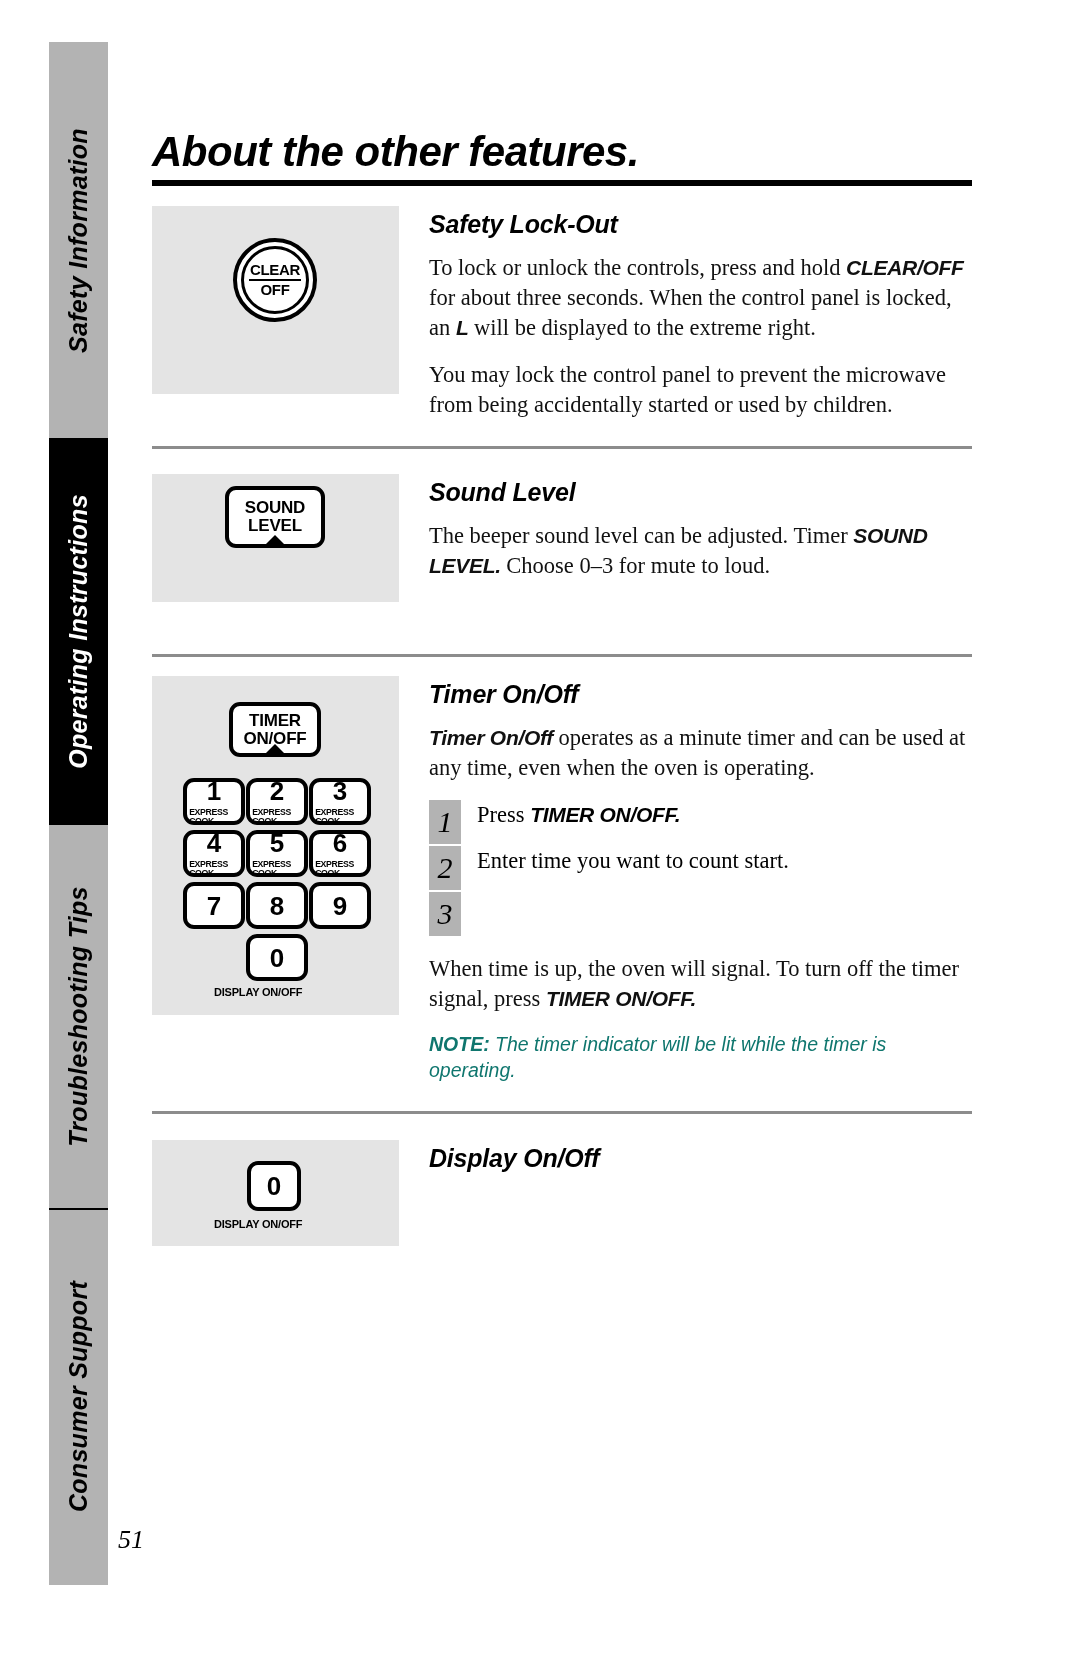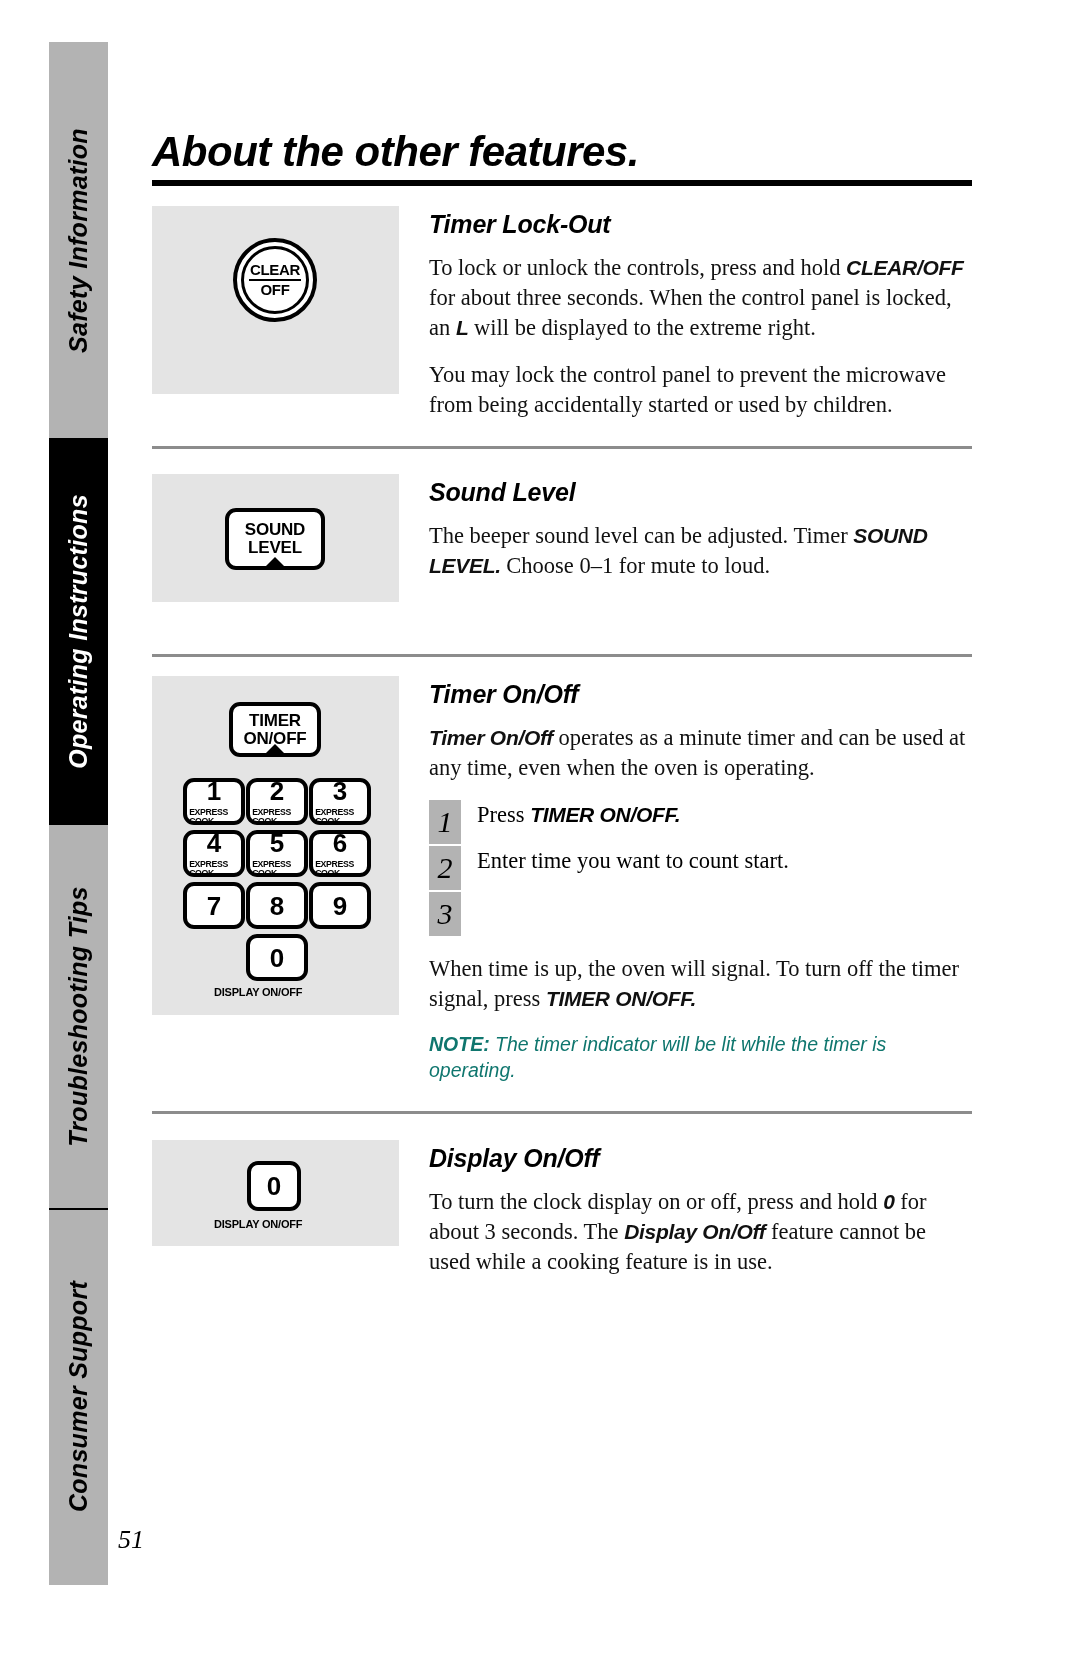--- a/index.html
+++ b/index.html
@@ -305,40 +305,40 @@
     <div class="art-box" style="top:0px; width:247px; height:188px;">
       <div class="clear-off" style="left:81px; top:32px;">
         <div class="inner">
           <span class="top">CLEAR</span>
           <span class="bot">OFF</span>
         </div>
       </div>
     </div>
 
     <div class="body-col" style="top:4px;">
-      <div class="sec-head">Timer Lock-Out</div>
+      <div class="sec-head">Safety Lock-Out</div>
       <p class="body"><span>To lock or unlock the controls, press and hold </span><span class="btn-ref">CLEAR/OFF</span><span> for about three seconds. When the control panel is locked, an </span><span class="btn-ref">L</span><span> will be displayed to the extreme right.</span></p>
       <p class="body">You may lock the control panel to prevent the microwave from being accidentally started or used by children.</p>
     </div>
   </div>
 
   <div class="section-rule" style="top:446px;"></div>
 
   <div class="section" id="sec-sound" style="top:474px;">
     <div class="art-box" style="top:0px; width:247px; height:128px;">
-      <div class="key" style="left:73px; top:34px; width:100px; height:62px;">
+      <div class="key" style="left:73px; top:12px; width:100px; height:62px;">
         <span class="k2">SOUND</span>
         <span class="k2">LEVEL</span>
         <span class="notch"></span>
       </div>
     </div>
 
     <div class="body-col" style="top:4px;">
       <div class="sec-head">Sound Level</div>
-      <p class="body"><span>The beeper sound level can be adjusted. Timer </span><span class="btn-ref">SOUND LEVEL.</span><span> Choose 0–1 for mute to loud.</span></p>
+      <p class="body"><span>The beeper sound level can be adjusted. Timer </span><span class="btn-ref">SOUND LEVEL.</span><span> Choose 0–3 for mute to loud.</span></p>
     </div>
   </div>
 
   <div class="section-rule" style="top:654px;"></div>
 
   <div class="section" id="sec-timer" style="top:676px;">
     <div class="art-box" style="top:0px; width:247px; height:339px;">
 
       <div class="key" style="left:77px; top:26px; width:92px; height:55px;">
         <span class="k2">TIMER</span>
@@ -418,19 +418,18 @@
   <div class="section" id="sec-display" style="top:1140px;">
     <div class="art-box" style="top:0px; width:247px; height:106px;">
       <div class="key" style="left:95px; top:21px; width:54px; height:50px;">
         <span class="num">0</span>
       </div>
       <div class="caption" style="left:62px; top:78px;">DISPLAY ON/OFF</div>
     </div>
 
     <div class="body-col" style="top:4px;">
       <div class="sec-head">Display On/Off</div>
-      <p class="body"><span>To turn the clock display on or off, press and hold </span><span class="btn-ref">0</span><span> for about 3 seconds. The </span><span class="btn-ref">Display On/Off</span><span> feature cannot be used while a cooking feature is in use.</span></p>
     </div>
   </div>
 
 </div>
 
 <div id="page-number">51</div>
 
 </body></html>

